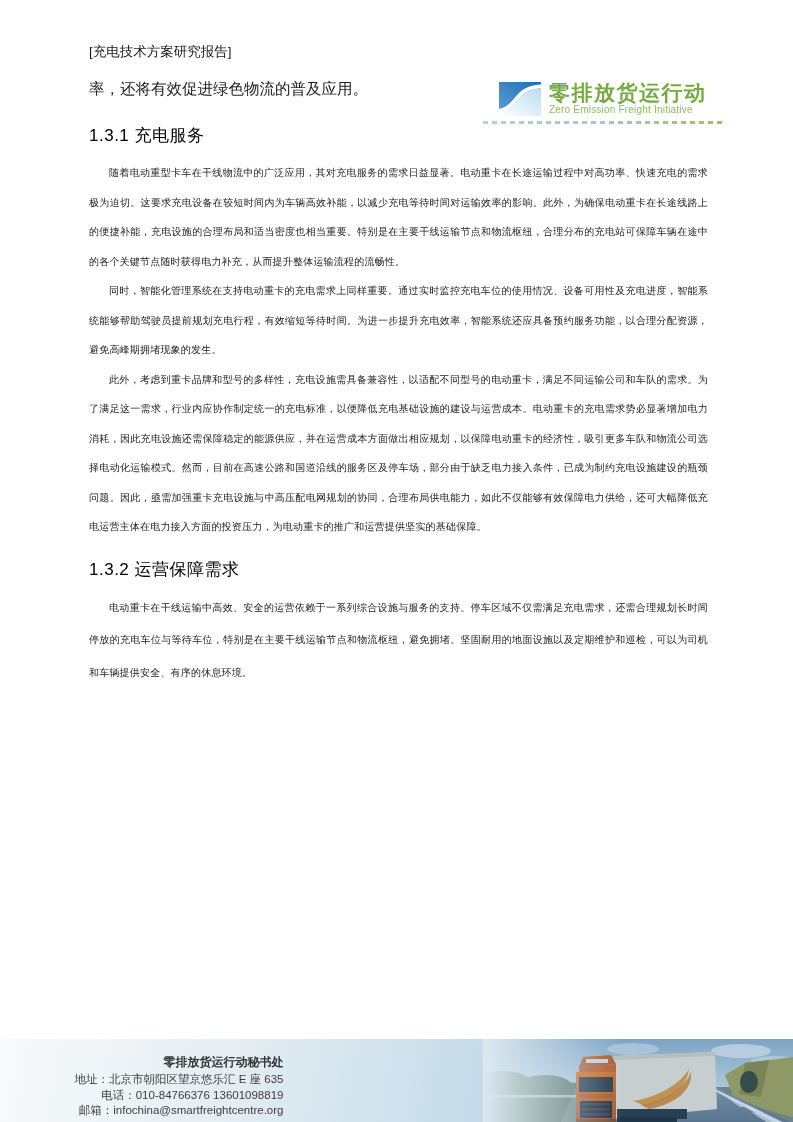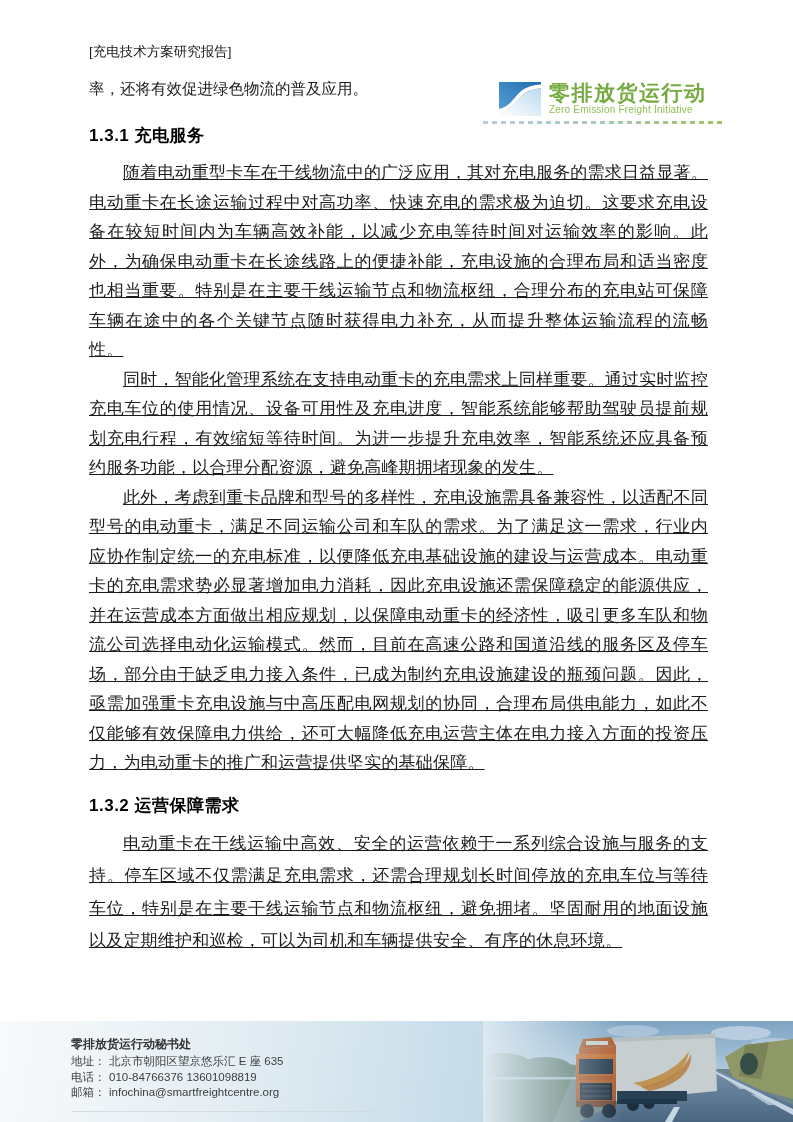--- a/index.html
+++ b/index.html
@@ -12,27 +12,27 @@
 
   
   .doc {
     position:absolute; left:89px; top:43px; width:619px;
     color:#1f1f1f;
   }
   .report-tag { font-size:13.5px; line-height:18px; color:#1a1a1a; }
   .report-date { font-size:13.5px; line-height:18px; color:#1a1a1a; margin-top:15px; }
   .lead { font-size:15.5px; line-height:29px; margin-top:13px; text-align:justify; color:#1c1c1c; }
   h2.sec {
-    font-size:17px; font-weight:bold; color:#000;
+    font-size:17px; font-weight:normal; color:#000;
     margin-top:21px; margin-bottom:11px; letter-spacing:.5px;
   }
   h2.sec2 { margin-top:16px; }
   p.body {
-    font-size:17px; line-height:29.5px; text-align:justify;
-    text-indent:2em; color:#1c1c1c; letter-spacing:.2px;text-decoration:underline;
+    font-size:10px; line-height:29.5px; text-align:justify;
+    text-indent:2em; color:#1c1c1c; letter-spacing:.2px;
   }
   p.body.loose { line-height:32.5px; }
 
   
   .logo { position:absolute; top:46px; left:483px; width:240px; }
   .logo-row { display:flex; align-items:flex-start; padding-left:16px;margin-top:36px; }
   .logo-mark { width:42px; height:34px; flex:0 0 auto; display:block; }
   .logo-text { margin-left:8px; }
   .logo-cn {
     font-size:21px; line-height:22px; font-weight:bold; letter-spacing:1.5px;
@@ -41,23 +41,24 @@
   .logo-en { font-size:10px; line-height:12px; color:#8fbe54; letter-spacing:.2px; }
   .logo-dashes {
     margin-top:5px; height:3px; width:240px;
     background:linear-gradient(90deg,#b7cedd 0%,#a9c9c2 45%,#9ec25b 100%);
     -webkit-mask-image:repeating-linear-gradient(90deg,#000 0 5px,transparent 5px 9px);
             mask-image:repeating-linear-gradient(90deg,#000 0 5px,transparent 5px 9px);
   }
 
   
   .footer {
-    position:absolute; left:0; bottom:0; width:793px; height:101px;
+    position:absolute; left:0; bottom:0; width:793px; height:83px;
     background:linear-gradient(100deg,#f8fafb 0%,#e3edf3 30%,#bdd7e6 68%,#a7c9df 100%);
     overflow:hidden;
+    text-align:right;
   }
   .footer-photo { position:absolute; right:0; top:0; width:310px; height:101px; display:block; }
   .footer-text { position:absolute; left:71px; top:16px; }
   .footer-org { font-size:12px; font-weight:bold; color:#333; line-height:15px; margin-bottom:2px; }
   .footer-row { font-size:11.5px; color:#3d3d3d; line-height:15.5px; }
   .footer-row .lbl { display:inline-block; min-width:38px; }
   .footer-line {
     position:absolute; left:72px; top:90px; width:301px; height:1px;
     background:#d3d8dc; opacity:.9;
   }

